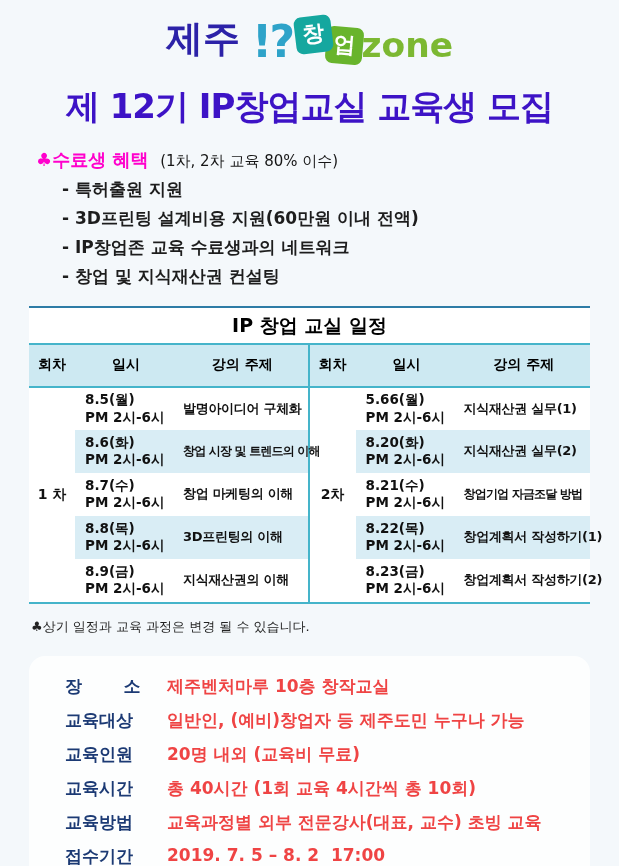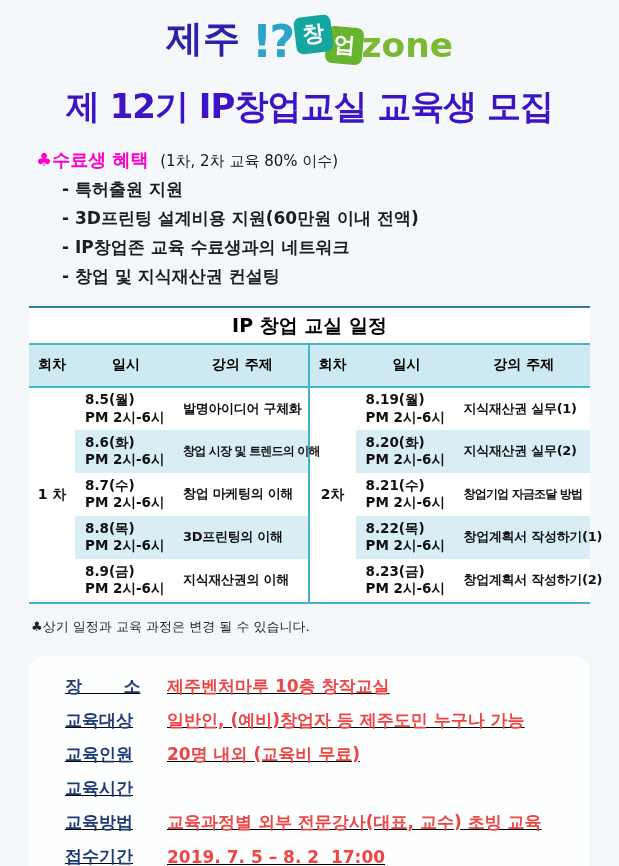--- a/index.html
+++ b/index.html
@@ -50,21 +50,21 @@
   td.date  { font-size:13.5px; line-height:1.3; padding-left:10px; }
   td.topic { font-size:13px; letter-spacing:-0.3px; white-space:nowrap; padding-left:6px;margin-top:16px; }
   td.topic.tight { font-size:12px; letter-spacing:-0.8px; }
   tr.hl td { background:#d9edf5; }
   col.c-round { width:46px; } col.c-date { width:102px; }
 
   .sched-note { margin:14px 0 0 31px; font-size:13px; color:#222; }
 
   
   .info-panel { margin:20px 29px 0; background:#fdfefe; border-radius:16px; padding:14px 8px 12px 36px; }
-  .info-row { display:flex; align-items:center; padding:5.5px 0;text-decoration:underline; }
+  .info-row { display:flex; align-items:flex-start; padding:5.5px 0; }
   .info-label { color:#1c3a74; font-weight:800; font-size:17px; width:82px; white-space:pre; flex:0 0 auto; }
   .info-value { color:#ef4444; font-weight:700; font-size:17px; margin-left:20px; white-space:pre; }
 </style>
 </head>
 <body>
 
 <div class="page">
 
   <div class="header">
     <div class="region">제주</div>
@@ -156,21 +156,21 @@
           <tr>
             <th>회차</th>
             <th>일시</th>
             <th>강의 주제</th>
           </tr>
         </thead>
         <tbody>
           <tr>
             <td class="round" rowspan="5">2차</td>
             <td class="date">
-              <div>8.19(월)</div>
+              <div>5.66(월)</div>
               <div>PM 2시-6시</div>
             </td>
             <td class="topic">지식재산권 실무(1)</td>
           </tr>
           <tr class="hl">
             <td class="date">
               <div>8.20(화)</div>
               <div>PM 2시-6시</div>
             </td>
             <td class="topic">지식재산권 실무(2)</td>
@@ -212,20 +212,21 @@
     <div class="info-row">
       <span class="info-label">교육대상</span>
       <span class="info-value">일반인, (예비)창업자 등 제주도민 누구나 가능</span>
     </div>
     <div class="info-row">
       <span class="info-label">교육인원</span>
       <span class="info-value">20명 내외 (교육비 무료)</span>
     </div>
     <div class="info-row">
       <span class="info-label">교육시간</span>
+      <span class="info-value">총 40시간 (1회 교육 4시간씩 총 10회)</span>
     </div>
     <div class="info-row">
       <span class="info-label">교육방법</span>
       <span class="info-value">교육과정별 외부 전문강사(대표, 교수) 초빙 교육</span>
     </div>
     <div class="info-row">
       <span class="info-label">접수기간</span>
       <span class="info-value">2019. 7. 5 – 8. 2  17:00</span>
     </div>
   </div>

